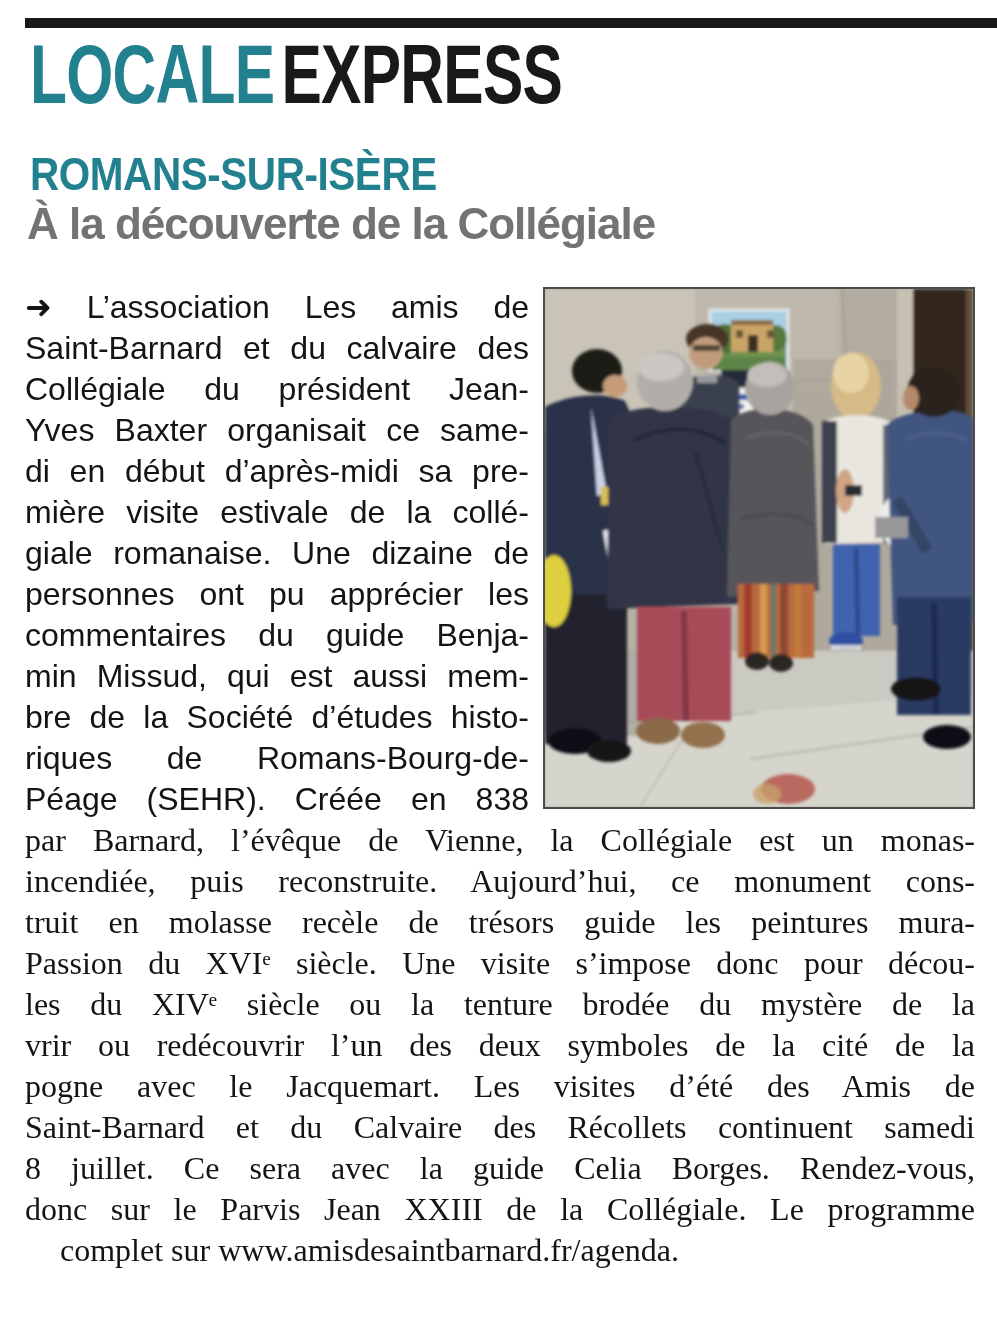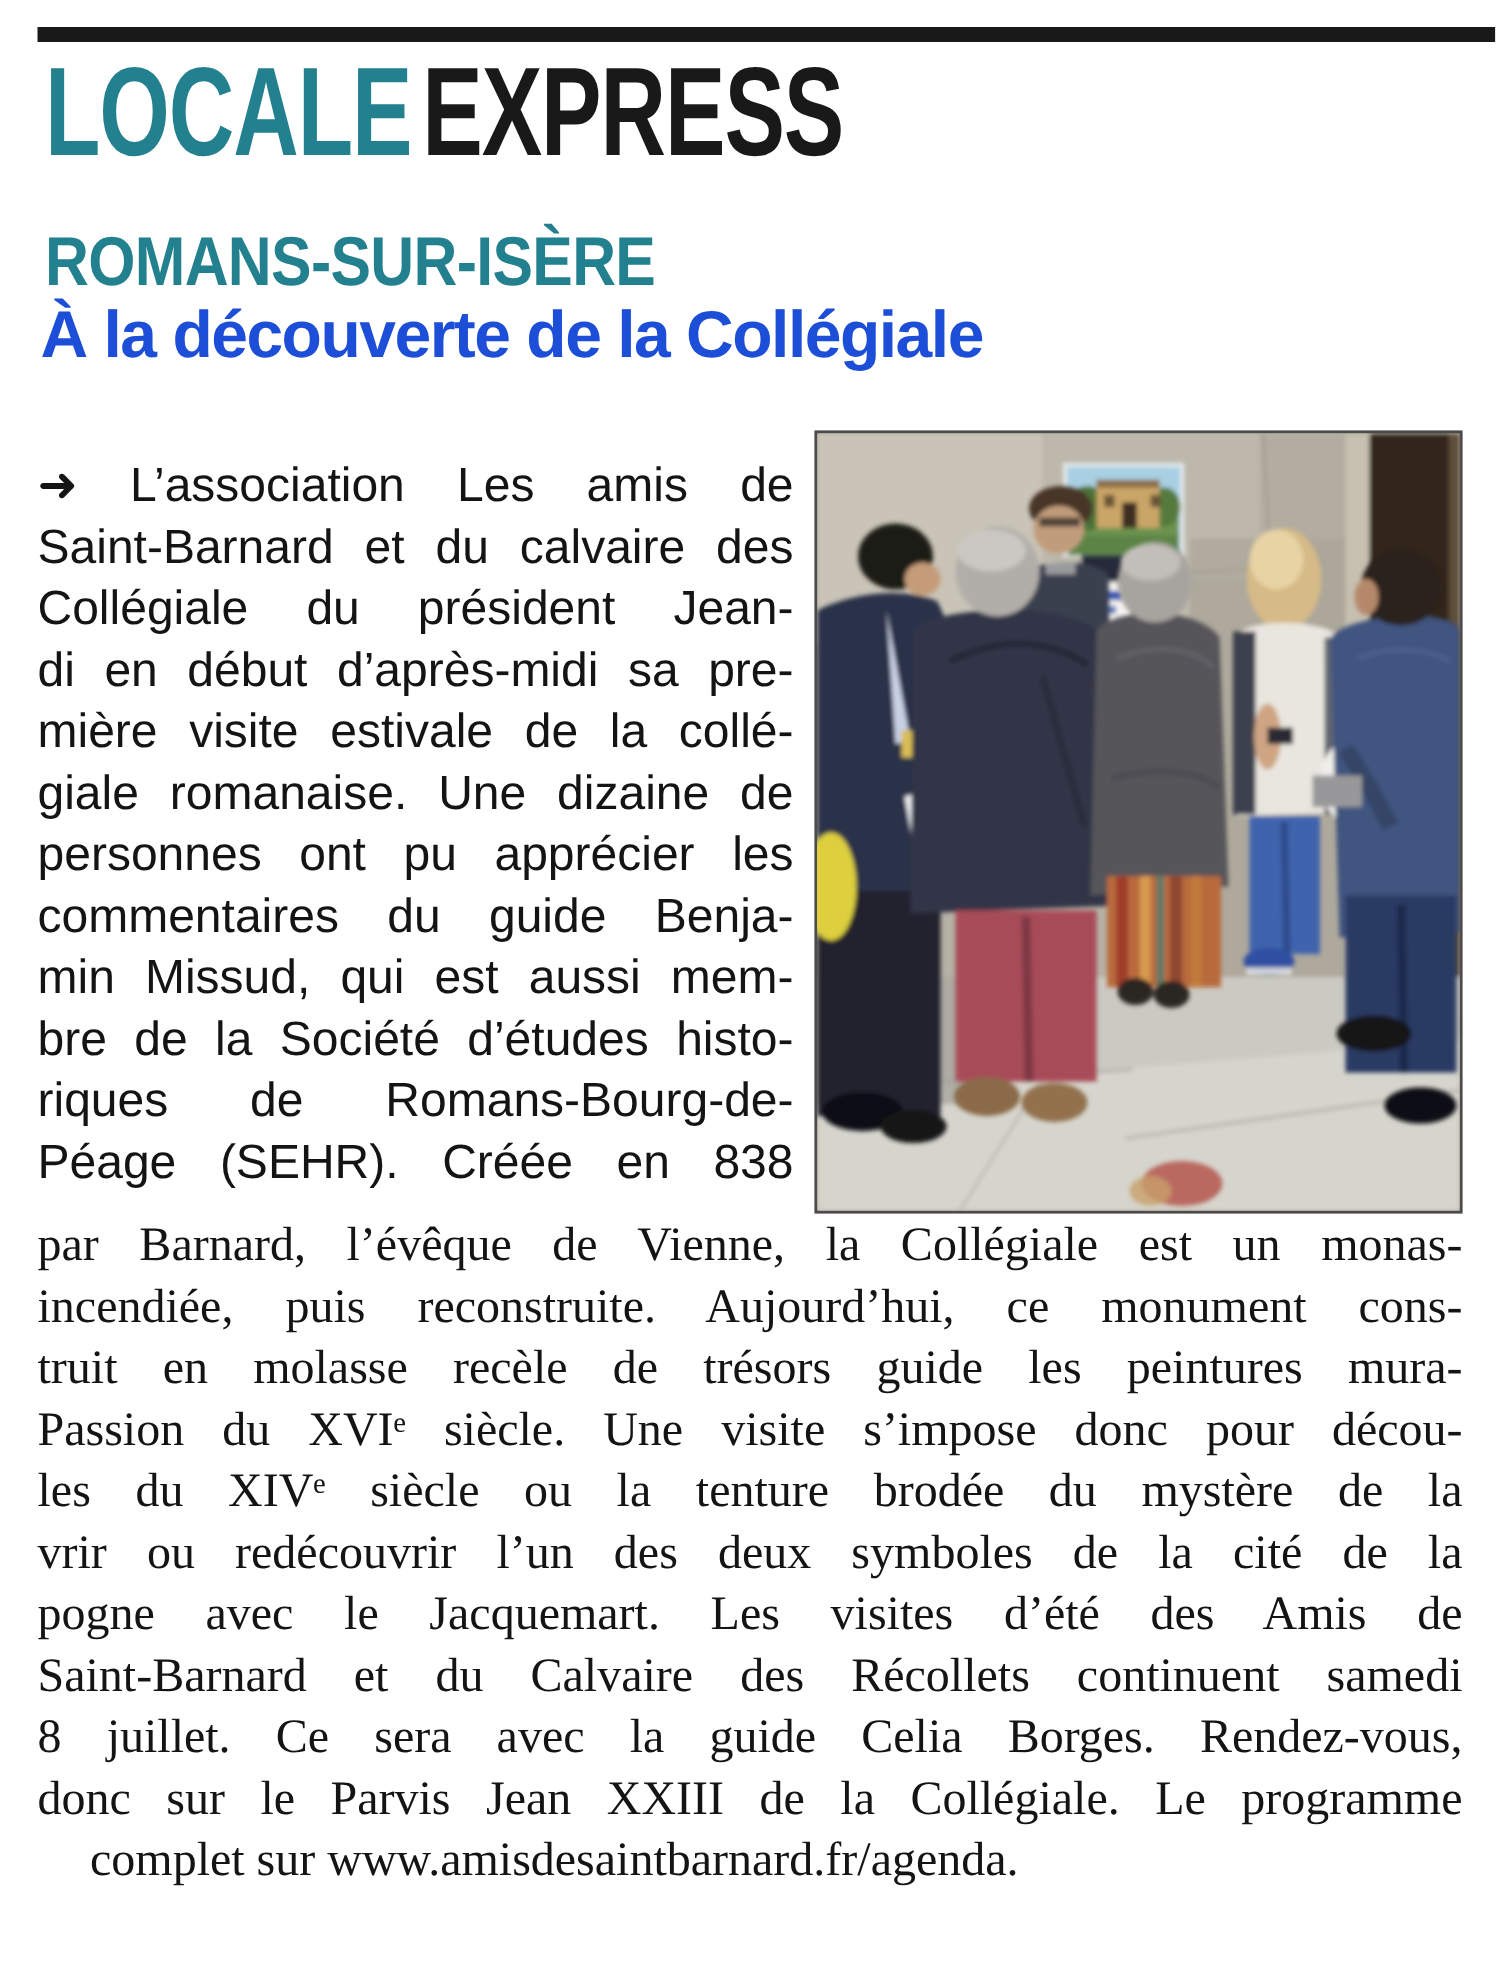--- a/index.html
+++ b/index.html
@@ -19,27 +19,27 @@
   .m2 { color:#191919; margin-left:10px; }
 
   .kicker {
     position:absolute; left:30px; top:147px;
     font-size:46px; font-weight:bold; color:var(--accent,#23808E);
     letter-spacing:-0.5px; white-space:nowrap;
     transform:scaleX(0.88); transform-origin:left top;
   }
   .headline {
     position:absolute; left:27px; top:199px; margin:0;
-    font-size:44px; font-weight:bold; color:#1d4ed8; letter-spacing:-1px;
+    font-size:44px; font-weight:bold; color:#737373; letter-spacing:-1px;
     white-space:nowrap;
   }
 
   .body { position:absolute; left:25px; top:287px; width:950px; }
   .row { display:flex; gap:14px; align-items:flex-start; }
-  .col-narrow { width:504px;margin-top:16px; }
+  .col-narrow { width:504px; }
   .col-wide { width:950px;font-family:Liberation Serif, serif; }
 
   .bodyline {
     font-size:32px; line-height:41px; color:#141414;
     text-align:justify; text-align-last:justify;
   }
   .bodyline.lastline { text-align-last:left;margin-left:35px; }
   .arrow { font-weight:bold; font-family:"DejaVu Sans",sans-serif; }
 
   .photo {
@@ -63,20 +63,21 @@
     <div class="row">
 
       <div class="col-narrow">
         <div class="bodyline">
           <span class="arrow">➜</span>
           <span>L’association Les amis de</span>
         </div>
         <div>
             <div class="bodyline">Saint-Barnard et du calvaire des</div>
             <div class="bodyline">Collégiale du président Jean-</div>
+            <div class="bodyline">Yves Baxter organisait ce same-</div>
             <div class="bodyline">di en début d’après-midi sa pre-</div>
             <div class="bodyline">mière visite estivale de la collé-</div>
             <div class="bodyline">giale romanaise. Une dizaine de</div>
             <div class="bodyline">personnes ont pu apprécier les</div>
             <div class="bodyline">commentaires du guide Benja-</div>
             <div class="bodyline">min Missud, qui est aussi mem-</div>
             <div class="bodyline">bre de la Société d’études histo-</div>
             <div class="bodyline">riques de Romans-Bourg-de-</div>
             <div class="bodyline">Péage (SEHR). Créée en 838</div>
           </div>

